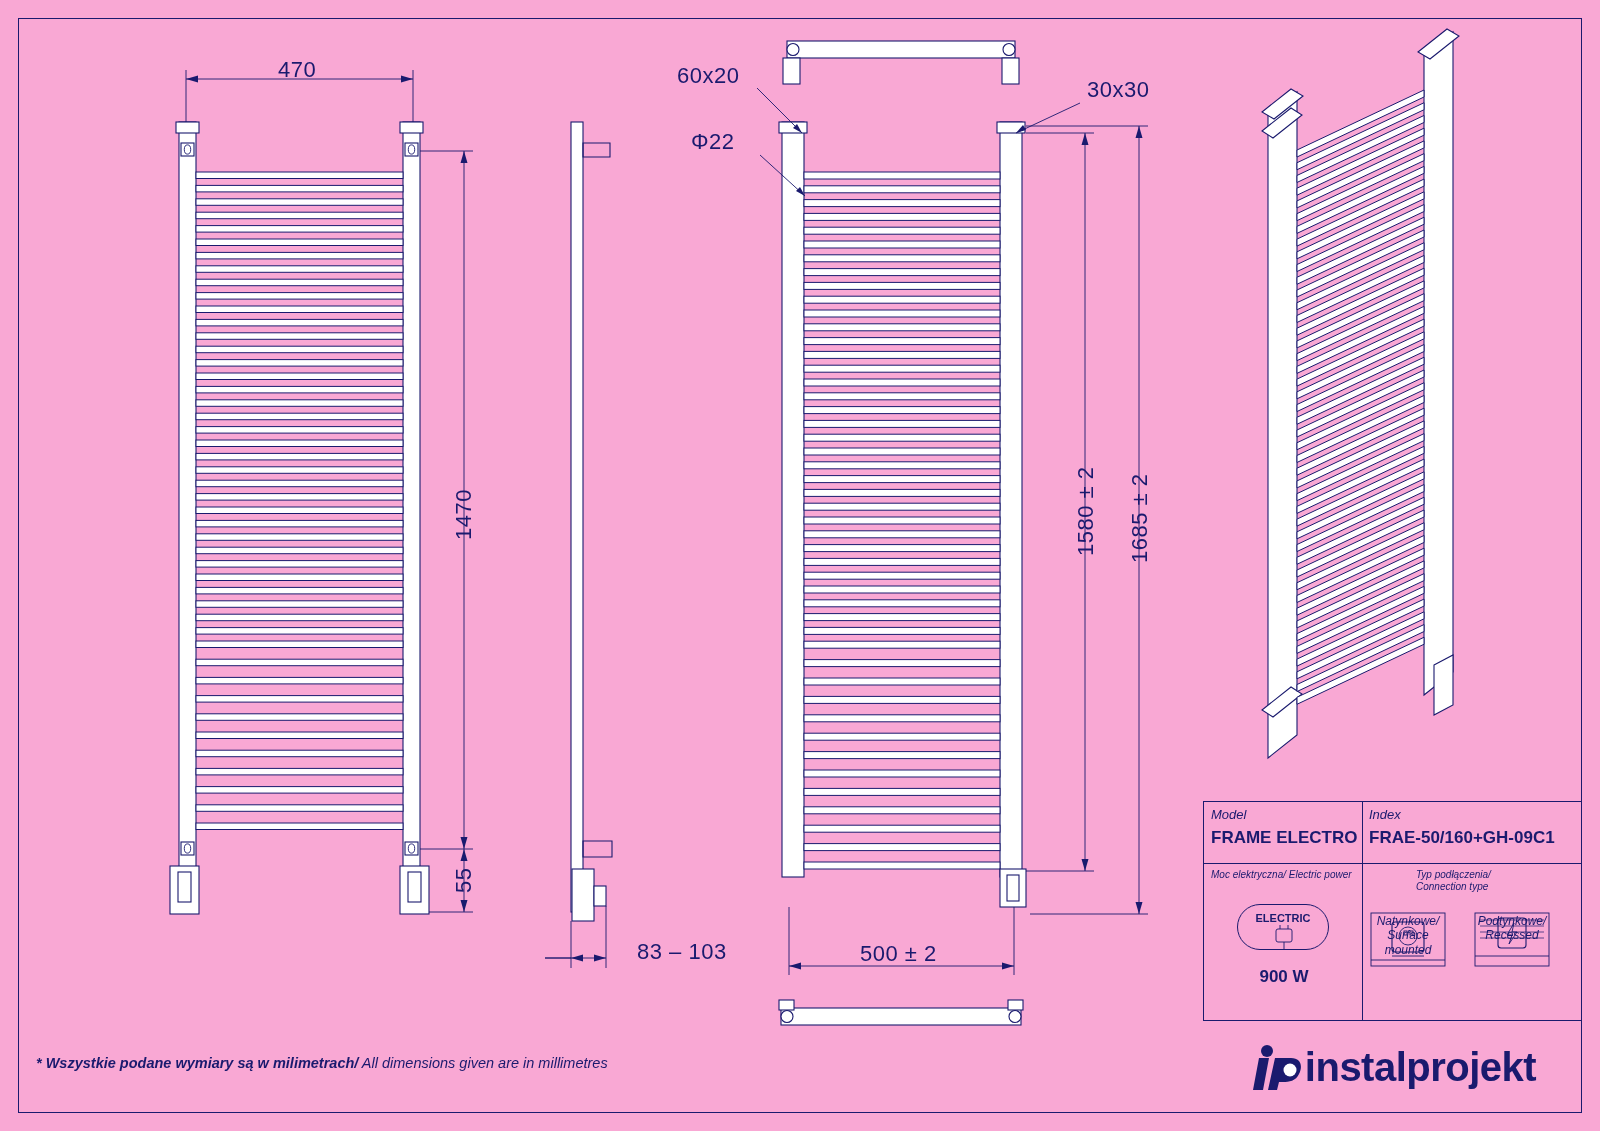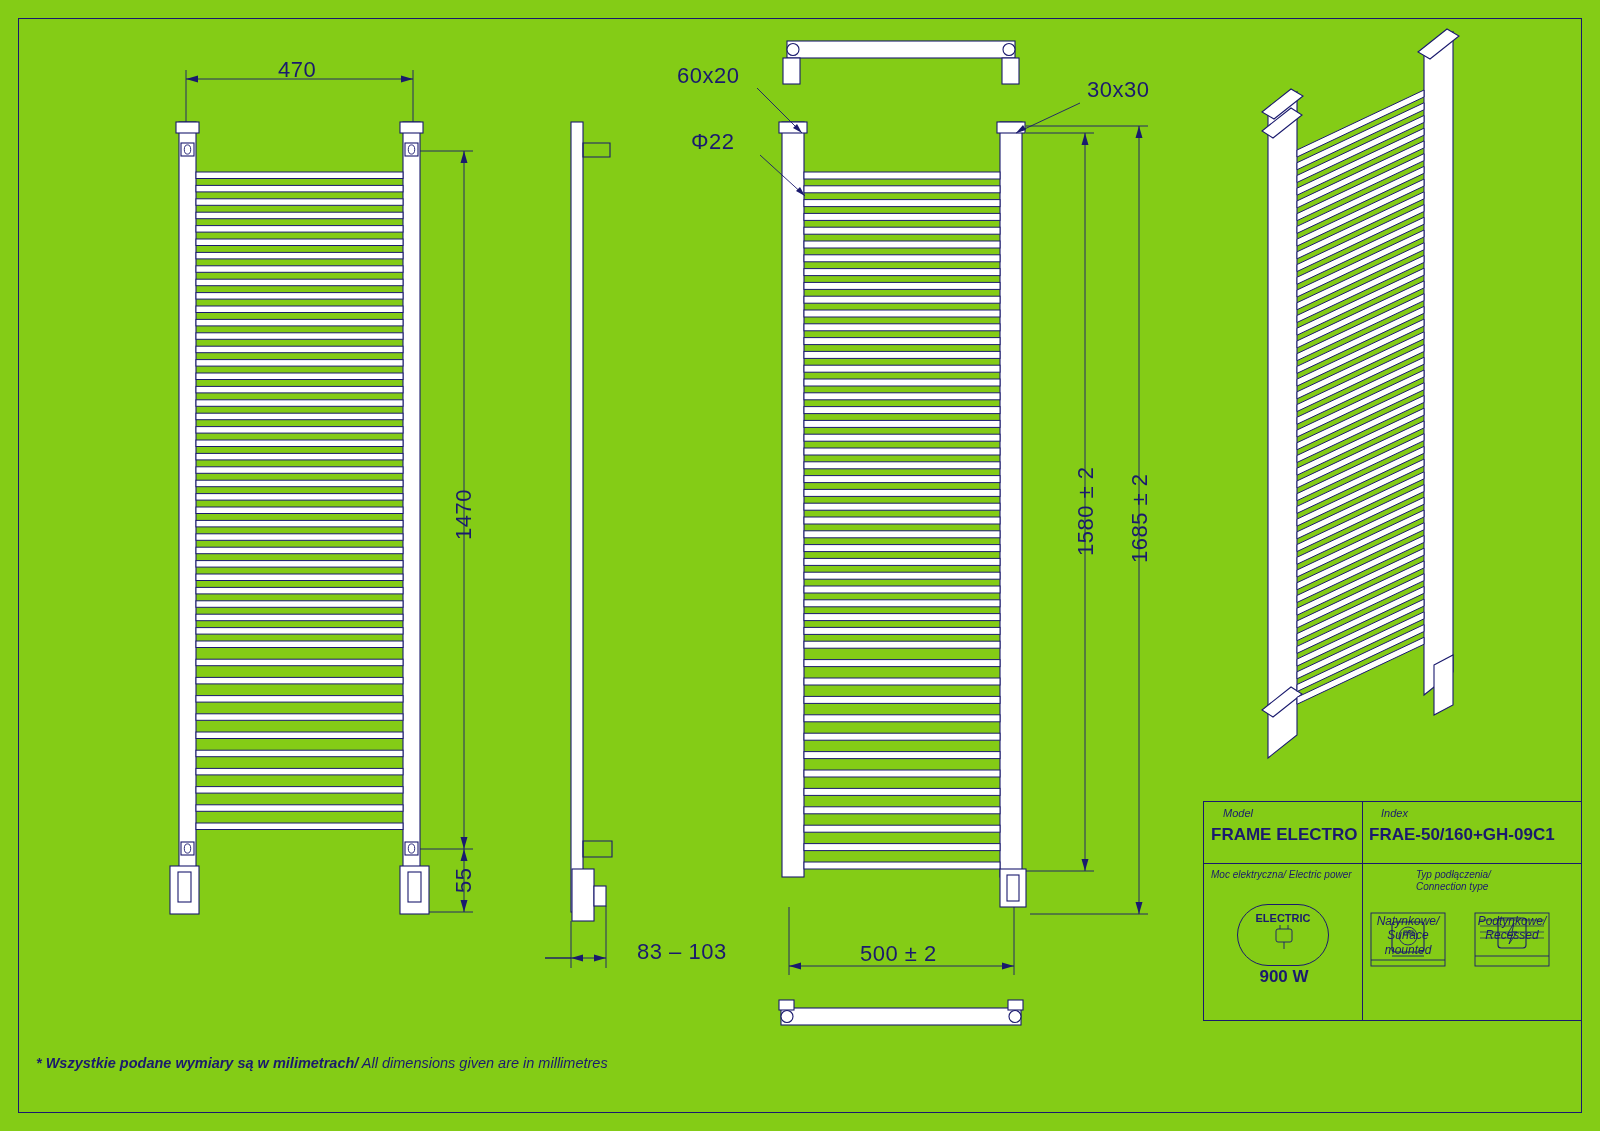--- a/index.html
+++ b/index.html
@@ -1,29 +1,29 @@
 <!DOCTYPE html>
 <html><head>
 <meta charset="utf-8">
 <style>
   html,body{margin:0;padding:0;background:#fff;}
   body{width:1600px;height:1131px;font-family:"Liberation Sans",sans-serif;color:#1a1a6e;}
-  #sheet{position:relative;width:1600px;height:1131px;overflow:hidden;background:#84cc16;}
+  #sheet{position:relative;width:1600px;height:1131px;overflow:hidden;background:#f9a8d4;}
   .frame{position:absolute;left:18px;top:18px;width:1564px;height:1095px;border:1.5px solid #1a1a6e;box-sizing:border-box;}
   .dim{position:absolute;font-size:21px;color:#1a1a6e;white-space:nowrap;letter-spacing:.5px;}
   .dim.vert{transform-origin:left top;}
   svg{position:absolute;left:0;top:0;overflow:visible;}
   .ln{stroke:#1a1a6e;stroke-width:1.1;fill:none;}
   .ln-thin{stroke:#1a1a6e;stroke-width:0.9;fill:none;}
   .fillw{fill:#fff;stroke:#1a1a6e;stroke-width:1.1;}
   
   .legend{position:absolute;left:1203px;top:801px;width:379px;height:220px;border:1.4px solid #1a1a6e;box-sizing:border-box;}
   .legend .row1{position:absolute;left:0;top:0;width:100%;height:62px;border-bottom:1.4px solid #1a1a6e;box-sizing:border-box;}
   .legend .vsplit{position:absolute;left:158px;top:0;width:1.4px;height:100%;background:#1a1a6e;}
-  .legend .cellhdr{font-size:11px;font-style:italic;padding:5px 0 0 7px;margin-left:12px;}
+  .legend .cellhdr{font-size:13px;font-style:italic;padding:5px 0 0 7px;}
   .legend .cellval{font-size:17px;font-weight:bold;padding:6px 0 0 7px;}
   .legend .row2{position:absolute;left:0;top:62px;width:100%;height:158px;}
   .legend .r2hdr{font-size:10px;font-style:italic;padding:5px 0 0 7px;line-height:1.15;}
   .brand{position:absolute;left:1203px;top:1021px;width:379px;height:92px;box-sizing:border-box;display:flex;align-items:center;justify-content:center;}
   .brandtext{font-size:40px;font-weight:bold;color:#1a1a6e;letter-spacing:-0.5px;}
   .footnote{position:absolute;left:36px;top:1055px;font-size:14.5px;font-style:italic;color:#1a1a6e;}
   .footnote b{font-style:italic;font-weight:bold;}
   .elabel{font-size:11px;font-weight:bold;color:#1a1a6e;text-align:center;}
   .power{font-size:17px;font-weight:bold;color:#1a1a6e;text-align:center;}
   .ctype{font-size:12px;font-style:italic;color:#1a1a6e;text-align:center;line-height:1.2;}
@@ -330,21 +330,21 @@
         <div class="cellval">FRAE-50/160+GH-09C1</div>
       </div>
     </div>
 
     <div class="row2">
 
       <div style="position:absolute;left:0;top:0;width:158px;height:158px;">
         <div class="r2hdr">
           <span>Moc elektryczna/</span><i> Electric power</i>
         </div>
-        <div style="position:absolute;left:33px;top:40px;width:92px;height:62px;border:1.6px solid #1a1a6e;border-radius:31px;box-sizing:border-box;">
+        <div style="position:absolute;left:33px;top:40px;width:92px;height:46px;border:1.6px solid #1a1a6e;border-radius:31px;box-sizing:border-box;">
           <div class="elabel" style="margin-top:7px;">ELECTRIC</div>
           <svg width="92" height="32" style="position:absolute;left:0;top:20px;">
             <rect class="ln-thin" x="38" y="4" width="16" height="13" rx="2" fill="#fff"></rect>
             <line class="ln-thin" x1="42" y1="4" x2="42" y2="0"></line>
             <line class="ln-thin" x1="50" y1="4" x2="50" y2="0"></line>
             <line class="ln-thin" x1="46" y1="17" x2="46" y2="24"></line>
           </svg>
           <div class="power" style="position:absolute;left:0;top:62px;width:92px;">900 W</div>
         </div>
       </div>
@@ -385,18 +385,27 @@
           </svg>
           <div class="ctype" style="margin-top:2px;width:76px;">
             <span>Podtynkowe/</span><br>
             <span>Recessed</span>
           </div>
         </div>
       </div>
     </div>
   </div>
 
+  <div class="brand">
+    <svg width="56" height="52" style="position:relative;top:3px;">
+      <path d="M10 14 L20 14 L14 46 L4 46 Z" fill="#1a1a6e"></path>
+      <circle cx="18" cy="7" r="6" fill="#1a1a6e"></circle>
+      <path d="M26 14 L42 14 C52 14 54 22 50 30 C47 37 40 38 34 38 L30 38 L28 46 L19 46 Z" fill="#1a1a6e"></path>
+      <circle cx="41" cy="26" r="6.5" fill="#fff"></circle>
+    </svg>
+    <span class="brandtext">instalprojekt</span>
+  </div>
 
   <div class="footnote">
     <b>* Wszystkie podane wymiary są w milimetrach/</b>
     <span>All dimensions given are in millimetres</span>
   </div>
 </div>
 
 </body></html>

